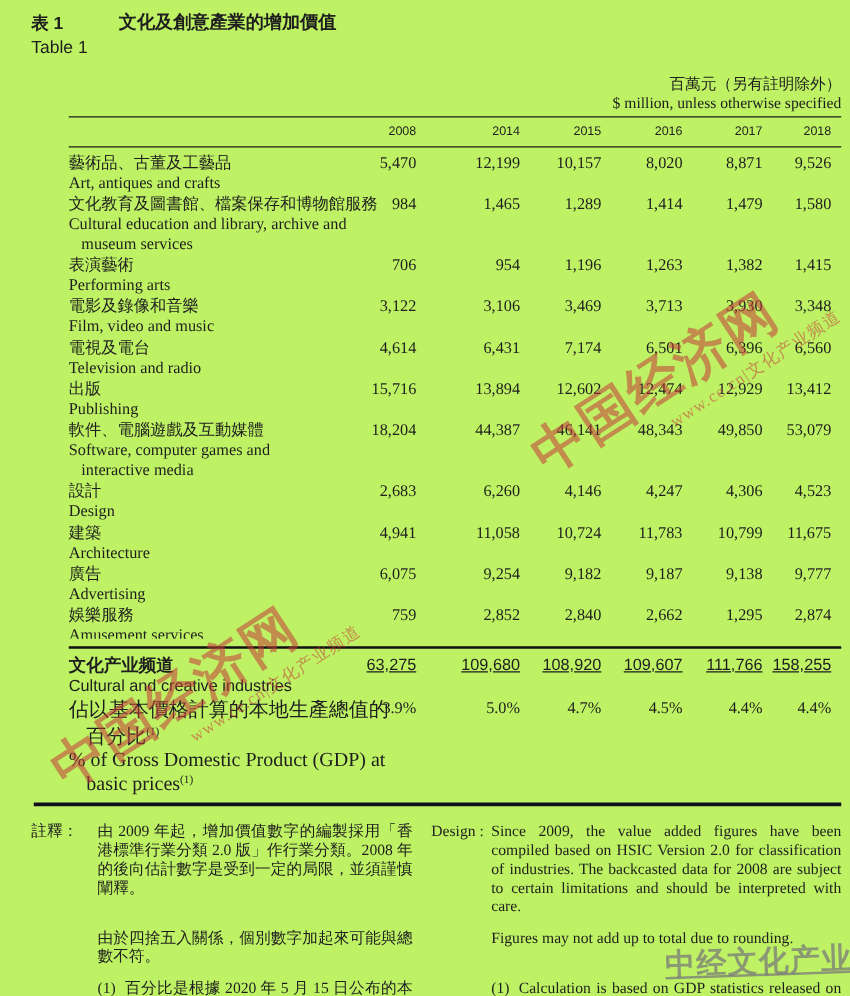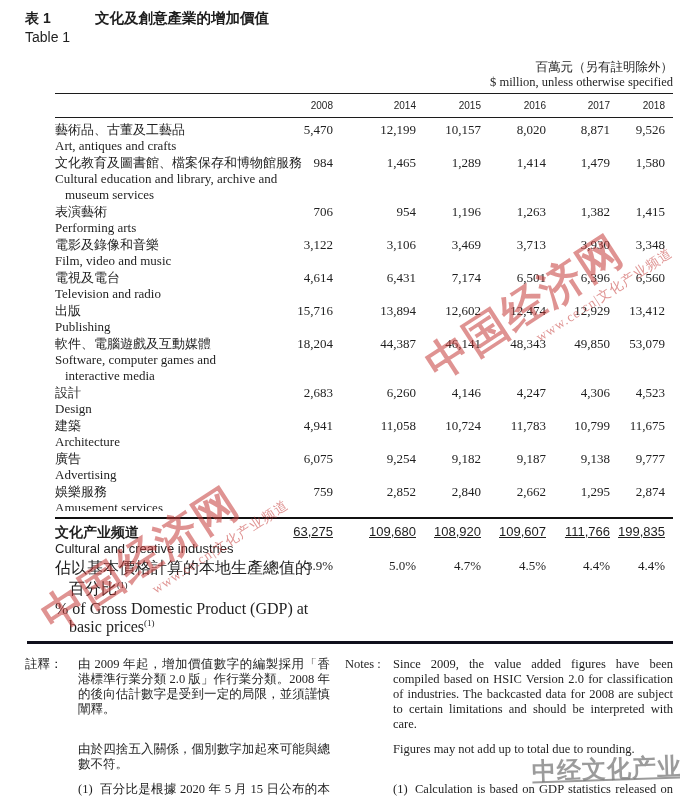--- a/index.html
+++ b/index.html
@@ -1,18 +1,18 @@
 <!DOCTYPE html>
 <html><head>
 <meta charset="utf-8">
 <style>
   html,body { margin:0; padding:0; background:#e8e8e8; }
   .page {
     position:relative; width:680px; height:797px; margin:0 auto;
-    background:#ffffff; color:#1e1e1e; overflow:hidden;
+    background:#bef264; color:#1e1e1e; overflow:hidden;
     font-family:"Liberation Serif", serif;
   }
   
   .doc-header { margin:9px 0 0 25px; font-family:"Liberation Sans", sans-serif; }
   .hdr-row { display:flex; line-height:19px; }
   .hdr-label { width:70px; flex:none; font-size:14px; }
   .hdr-row.zh .hdr-label, .hdr-row.zh .hdr-title { font-weight:bold; }
   .hdr-title { font-size:14.5px; }
   
   .unit-block { margin:13px 7px 0 0; text-align:right; font-size:12.5px; line-height:15px; }
@@ -241,21 +241,21 @@
     <div class="trow total grid7">
       <div class="lbl">
         <div class="zh-total">文化产业频道</div>
         <div class="en-total">Cultural and creative industries</div>
       </div>
     <div class="num">63,275</div>
         <div class="num">109,680</div>
         <div class="num">108,920</div>
         <div class="num">109,607</div>
         <div class="num">111,766</div>
-        <div class="num">199,835</div>
+        <div class="num">158,255</div>
       </div>
 
     <div class="trow gdp grid7">
       <div class="lbl">
         <div class="line">佔以基本價格計算的本地生產總值的</div>
         <div class="line cont"><span>百分比</span><sup>(1)</sup></div>
         <div class="line">% of Gross Domestic Product (GDP) at</div>
         <div class="line cont"><span>basic prices</span><sup>(1)</sup></div>
       </div>
     <div class="num">3.9%</div>
@@ -266,21 +266,21 @@
         <div class="num">4.4%</div>
       </div>
 
     <div class="rule thick"></div>
   </div>
 
   <div class="notes">
     <div class="nlabel">註釋：</div>
     <div class="ntext">由 2009 年起，增加價值數字的編製採用「香港標準行業分類 2.0 版」作行業分類。2008 年的後向估計數字是受到一定的局限，並須謹慎闡釋。</div>
     <div></div>
-    <div class="nlabel">Notes :</div>
+    <div class="nlabel">Design :</div>
     <div class="ntext">Since 2009, the value added figures have been compiled based on HSIC Version 2.0 for classification of industries. The backcasted data for 2008 are subject to certain limitations and should be interpreted with care.</div>
 
     <div></div>
     <div class="ntext">由於四捨五入關係，個別數字加起來可能與總數不符。</div>
     <div></div>
     <div></div>
     <div class="ntext">Figures may not add up to total due to rounding.</div>
 
     <div></div>
     <div class="ntext note1">

